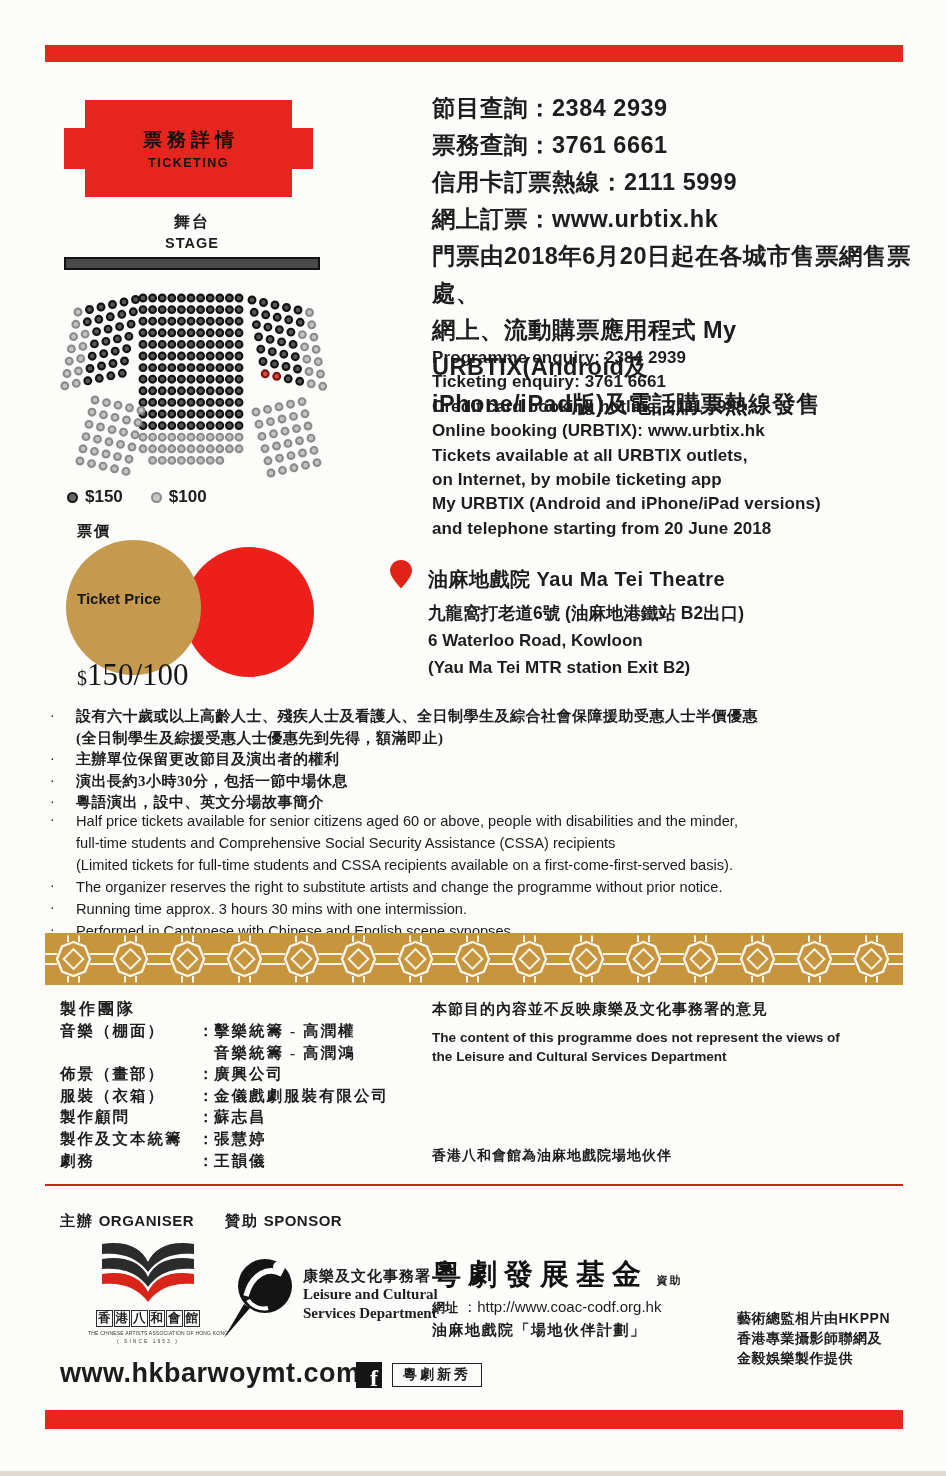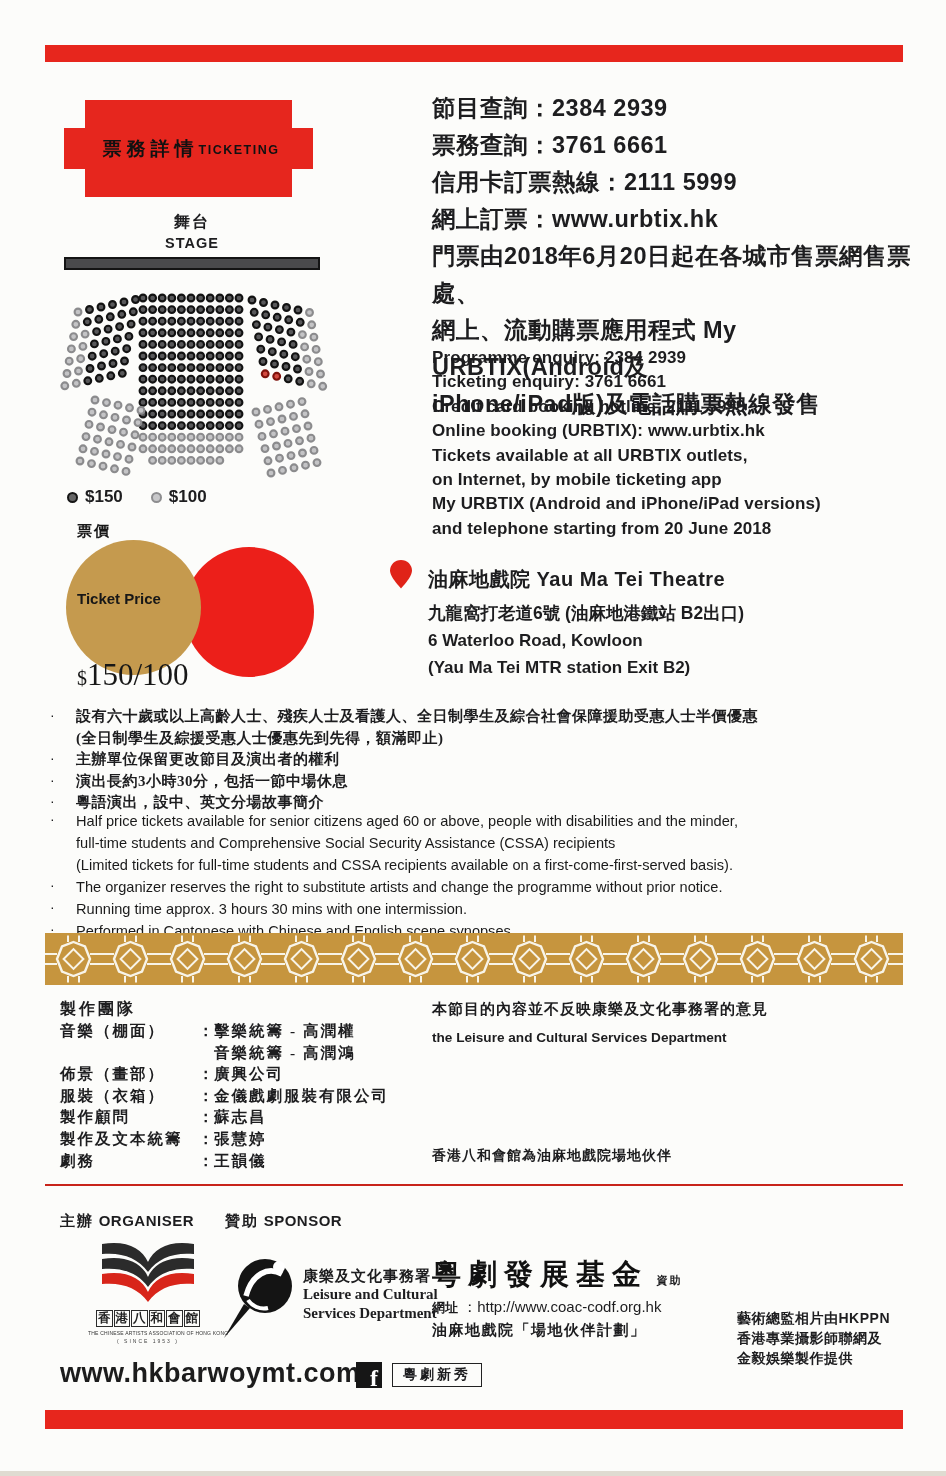--- a/index.html
+++ b/index.html
@@ -14,21 +14,21 @@
         font-family:var(--sans);color:var(--ink);margin:0 auto;}
   .abs{position:absolute;}
   
   .redbar{background:var(--red);}
   
   .badge{width:249px;height:97px;}
   .badge .band{background:#e6261e;}
   .badge .t{height:28px;margin:0 21px;}
   .badge .m{height:41px;}
   .badge-text{position:absolute;left:0;top:0;width:100%;height:100%;
-    display:flex;flex-direction:row;align-items:center;justify-content:center;color:#111;}
+    display:flex;flex-direction:column;align-items:center;justify-content:center;color:#111;}
   .badge-zh{font-family:var(--serif);font-weight:700;font-size:19px;letter-spacing:5px;text-indent:5px;}
   .badge-en{font-weight:700;font-size:12.5px;letter-spacing:1.5px;margin-top:3px;}
   
   .zh-lines div{font-weight:700;font-size:23.5px;line-height:37px;letter-spacing:0.5px;}
   .en-lines div{font-weight:700;font-size:17px;line-height:24.4px;letter-spacing:0.1px;}
   
   .stage-label{width:256px;text-align:center;}
   .stage-zh{font-weight:700;font-size:16px;letter-spacing:2px;}
   .stage-en{font-weight:700;font-size:14.5px;letter-spacing:1px;margin-top:2px;}
   .stage-bar{width:252px;height:9px;background:#4a4a4c;border:2px solid #141414;}
@@ -584,20 +584,21 @@
     </div>
     <div class="prod-row">
       <span class="lbl">劇務</span>
       <span class="col">：</span>
       <span>王韻儀</span>
     </div>
   </div>
 
   <div class="abs disc-zh" style="left:432px;top:1000px;">本節目的內容並不反映康樂及文化事務署的意見</div>
   <div class="abs disc-en" style="left:432px;top:1028px;width:420px;">
+    <div>The content of this programme does not represent the views of</div>
     <div>the Leisure and Cultural Services Department</div>
   </div>
   <div class="abs partner" style="left:432px;top:1147px;">香港八和會館為油麻地戲院場地伙伴</div>
 
   <div class="abs redline" style="left:45px;top:1184px;width:858px;"></div>
 
   <div class="abs heading" style="left:60px;top:1212px;">
     <span class="zh">主辦</span>
     <span>ORGANISER</span>
   </div>

